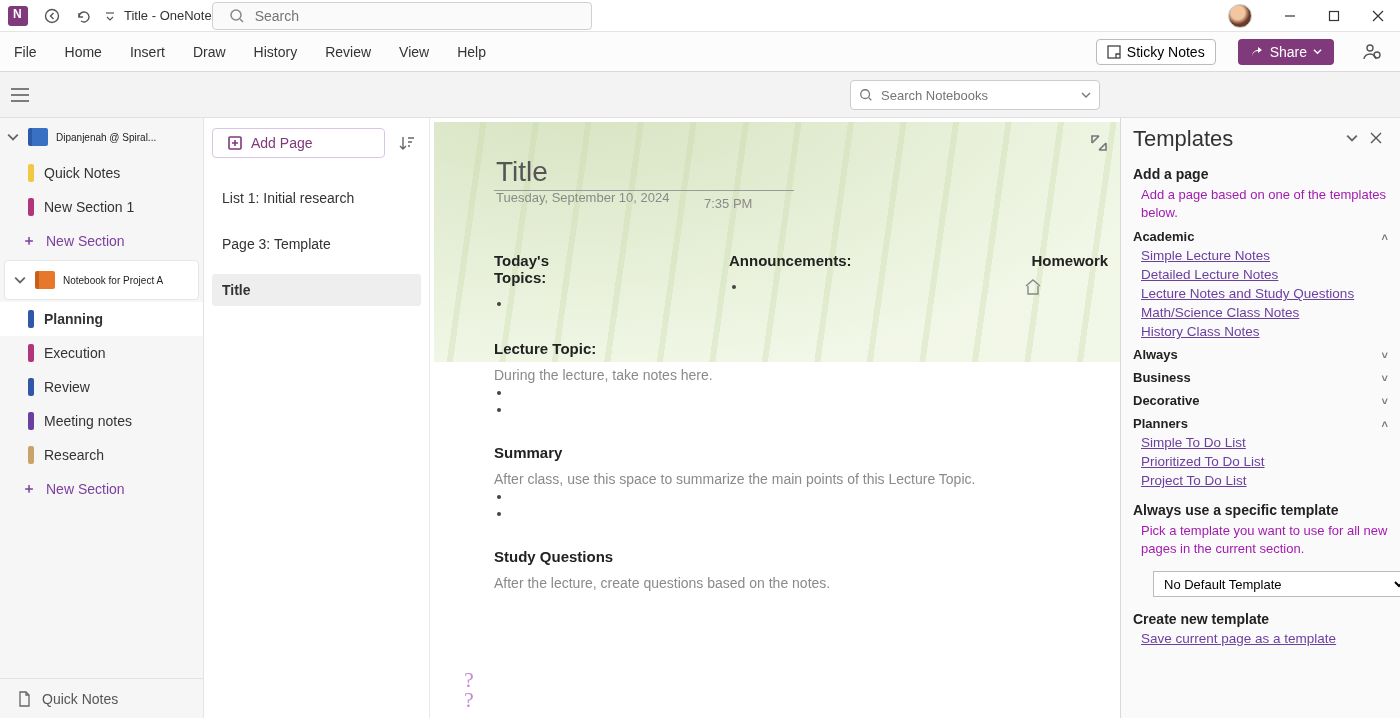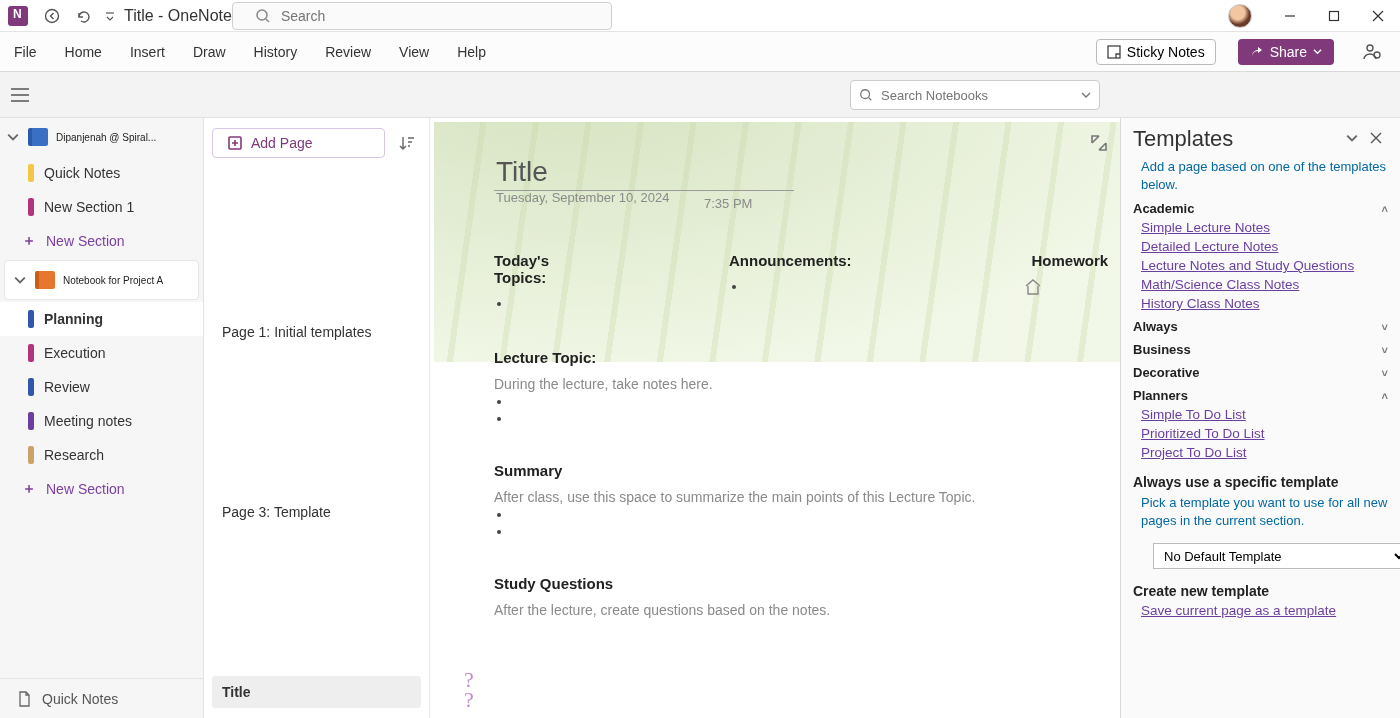--- a/index.html
+++ b/index.html
@@ -4,22 +4,22 @@
 <style>
   * { box-sizing: border-box; }
   html,body { margin:0; padding:0; font-family: "Segoe UI", Arial, sans-serif; font-size:13px; color:#222; background:#f7f7f7; height:100%; overflow:hidden;}
   svg { display:block; }
 
   
   .titlebar { height:32px; display:flex; align-items:center; background:#fff; border-bottom:1px solid #e4e4e4;}
   .app-icon { width:20px; height:20px; background:#80397B; margin:0 8px; border-radius:3px; position:relative;}
   .app-icon::after{content:"N"; color:#fff; font-weight:bold; font-size:12px; position:absolute; left:5px; top:1px;}
   .tb-btn { width:32px; height:32px; display:flex; align-items:center; justify-content:center; color:#555;}
-  .doc-title{ margin-left:4px; font-size:16px; color:#333;}
-  .search-box { margin-left:auto; margin-right:auto; width:380px; height:28px; border:1px solid #d0d0d0; border-radius:4px; background:#fafafa; display:flex; align-items:center; padding:0 22px; color:#777;}
+  .doc-title{ margin-left:4px; font-size:13px; color:#333;}
+  .search-box { margin-left:auto; margin-right:auto; width:380px; height:28px; border:1px solid #d0d0d0; border-radius:4px; background:#fafafa; display:flex; align-items:center; padding:0 16px; color:#777;}
   .search-box input{ border:none; background:transparent; outline:none; flex:1; font-size:14px; margin-left:8px;}
   .win-controls{ display:flex; margin-left:8px;}
   .avatar{ width:24px; height:24px; border-radius:50%; background: radial-gradient(circle at 40% 35%, #f2c6a0 35%, #6b3b2a 60%); margin-right:8px; border:1px solid #ccc;}
 
   
   .ribbon { height:40px; background:#fcfcfc; border-bottom:1px solid #d9d9d9; display:flex; align-items:center; padding:0 12px; gap:24px;}
   .ribbon .tab{ font-size:14px; color:#333; padding:4px 2px;}
   .ribbon-right{ margin-left:auto; display:flex; align-items:center; gap:22px;}
   .sticky-btn { border:1px solid #bbb; border-radius:4px; padding:4px 10px; background:#fff; font-size:14px; display:flex; align-items:center; gap:6px;}
   .share-btn{ background:#80397B; color:#fff; border:none; border-radius:4px; padding:5px 12px; font-size:14px; display:flex; align-items:center; gap:6px;}
@@ -43,21 +43,21 @@
   .nb-icon.orange{ background:#e8772e; border-left:4px solid #c85f19;}
   .section{ display:flex; align-items:center; height:34px; padding-left:28px; gap:10px; font-size:14px; color:#333;}
   .section .swatch{ width:6px; height:18px; border-radius:2px;}
   .section.selected{ background:#fff; font-weight:600;}
   .new-section{ color:#7b3f9d; }
   .plus{ color:#7b3f9d; font-weight:bold; width:14px;}
   .nb-row-sel{ background:#fff; border-radius:4px; margin:2px 4px; padding:0 2px; border:1px solid #e6e6e6;}
   .nav-footer{ height:40px; border-top:1px solid #e3e3e3; display:flex; align-items:center; padding-left:16px; gap:10px; font-size:14px; color:#555;}
 
   
-  .pages{ width:226px; background:#fff; border-right:1px solid #e8e8e8; display:flex; flex-direction:column; padding:10px 8px; gap:2px;justify-content:space-between;}
+  .pages{ width:226px; background:#fff; border-right:1px solid #e8e8e8; display:flex; flex-direction:column; padding:10px 8px; gap:14px;}
   .pages-head{ display:flex; align-items:center; gap:8px; margin-bottom:10px;}
   .add-page{ border:1px solid #d9c6e6; color:#80397B; background:#fff; border-radius:4px; padding:6px 14px; font-size:14px; display:flex; align-items:center; gap:8px; flex:1; justify-content:flex-start;}
   .sort-btn{ width:28px; height:30px; display:flex; align-items:center; justify-content:center; color:#666;}
   .page-item{ padding:8px 10px; font-size:14px; color:#333; border-radius:3px;}
   .page-item.selected{ background:#eeeeee; font-weight:600;}
 
   
   .canvas-wrap{ flex:1; position:relative; background:#fff; overflow:hidden;}
   .canvas{ position:absolute; left:4px; top:4px; right:0; bottom:0; overflow:auto;
     background:
@@ -70,32 +70,32 @@
   .fullscreen-icon{ position:absolute; right:12px; top:12px; color:#666;}
   .page-title-input{ position:absolute; left:60px; top:32px; width:300px; font-size:28px; color:#555; border:none; border-bottom:1px solid #9a9a9a; background:transparent; outline:none; padding:2px 2px;}
   .page-date{ position:absolute; left:62px; top:68px; color:#8a8a8a; font-size:13px;}
   .page-time{ position:absolute; left:270px; top:74px; color:#8a8a8a; font-size:13px;}
 
   .note-body{ position:absolute; left:60px; top:130px; right:20px; color:#222;}
   .cols{ display:flex; gap:180px;}
   .h{ font-weight:700; font-size:15px; margin-bottom:10px;}
   .bul{ margin:0; padding-left:18px; color:#444;}
   .bul li{ margin:2px 0;}
-  .sect{ margin-top:36px;}
+  .sect{ margin-top:27px;}
   .sub{ color:#8a8a8a; font-size:14px; margin-top:4px;}
   .qmarks{ position:absolute; left:30px; top:548px; color:#c48ad4; font-size:22px; line-height:20px; font-family:serif;}
   .home-ic{ position:absolute; left:590px; top:156px; color:#777;}
 
   
   .templates{ width:280px; border-left:1px solid #d9d9d9; background:#fafafa; display:flex; flex-direction:column; font-size:13px;}
   .tmpl-head{ display:flex; padding:8px 12px 4px 12px;}
   .tmpl-head h2{ margin:0; font-size:22px; font-weight:400; color:#333; flex:1;}
   .tmpl-body{ padding:0 12px 10px 12px; overflow:auto; flex:1;}
   .tmpl-section-title{ font-weight:700; margin:10px 0 4px 0; font-size:14px;}
-  .tmpl-desc{ color:#0369a1; margin:2px 0 8px 8px; font-size:13px; line-height:1.35;}
+  .tmpl-desc{ color:#a21caf; margin:2px 0 8px 8px; font-size:13px; line-height:1.35;}
   .cat{ font-weight:700; margin:8px 0 2px 0; display:flex; align-items:center;}
   .cat .caret{ margin-left:auto; color:#777; font-size:11px;}
   .tmpl-link{ color:#6b3fa0; text-decoration:underline; display:block; margin:4px 0 4px 8px; font-size:13.5px;}
   .tmpl-select{ width:100%; height:26px; border:1px solid #bbb; background:#fff; margin-top:6px; padding:2px 6px; font-size:13px;margin-left:20px;}
   .tmpl-footer{ margin-top:14px;}
 
 </style>
 </head>
 <body>
 
@@ -280,21 +280,21 @@
           </svg>
         <span>Add Page</span>
       </button>
       <div class="sort-btn">
         <svg width="16" height="16" viewBox="0 0 16 16" fill="none" stroke="#666" stroke-width="1.4">
             <path d="M4 2v12M1 11l3 3 3-3"></path>
             <path d="M9 3h6M9 7h4M9 11h2"></path>
           </svg>
       </div>
     </div>
-    <div class="page-item"><span>Page 1: Initial templates</span></div>
+    <div class="page-item"><span>List 1: Initial research</span></div>
     <div class="page-item"><span>Page 3: Template</span></div>
     <div class="page-item selected"><span>Title</span></div>
   </div>
 
   <div class="canvas-wrap">
     <div class="canvas">
       <div class="canvas-fade"></div>
       <div class="fullscreen-icon">
         <svg width="18" height="18" viewBox="0 0 18 18" fill="none" stroke="#777" stroke-width="1.6">
             <path d="M2 9l7-7M9 2H2v7"></path>
@@ -366,20 +366,21 @@
             <path d="M1 3l4 4 4-4"></path>
           </svg>
       </div>
       <div class="tb-btn" style="width:24px;height:24px;">
         <svg width="12" height="12" viewBox="0 0 12 12" stroke="#555" stroke-width="1.4">
             <path d="M1 1l10 10M11 1L1 11"></path>
           </svg>
       </div>
     </div>
     <div class="tmpl-body">
+      <div class="tmpl-section-title">Add a page</div>
       <div class="tmpl-desc">Add a page based on one of the templates below.</div>
 
       <div class="cat">
           <span>Academic</span>
           <span class="caret">˄</span>
         </div>
       <a class="tmpl-link">Simple Lecture Notes</a>
       <a class="tmpl-link">Detailed Lecture Notes</a>
       <a class="tmpl-link">Lecture Notes and Study Questions</a>
       <a class="tmpl-link">Math/Science Class Notes</a>

